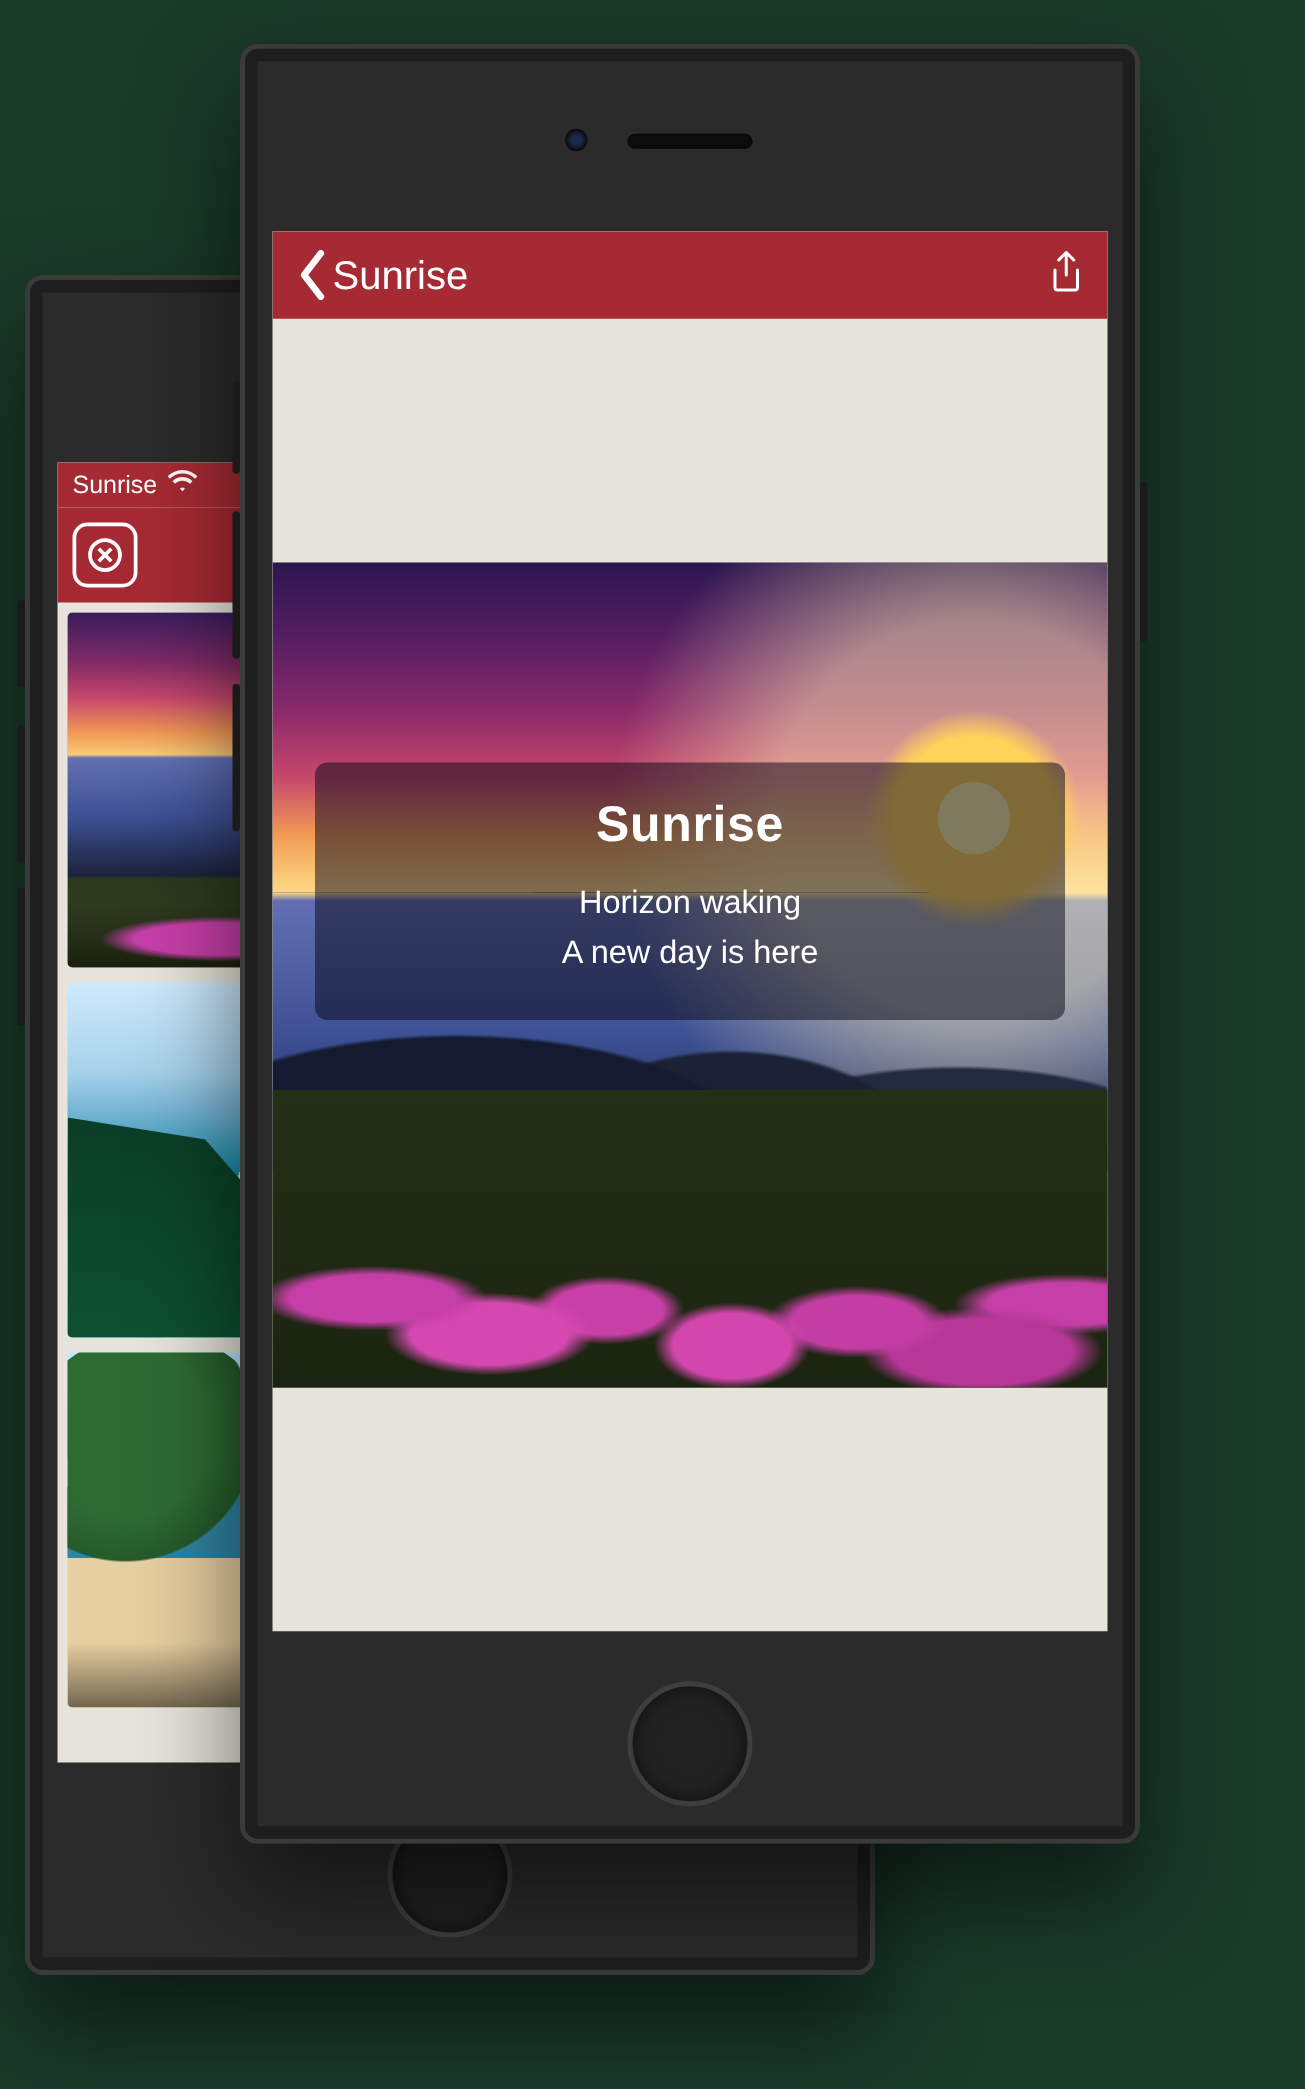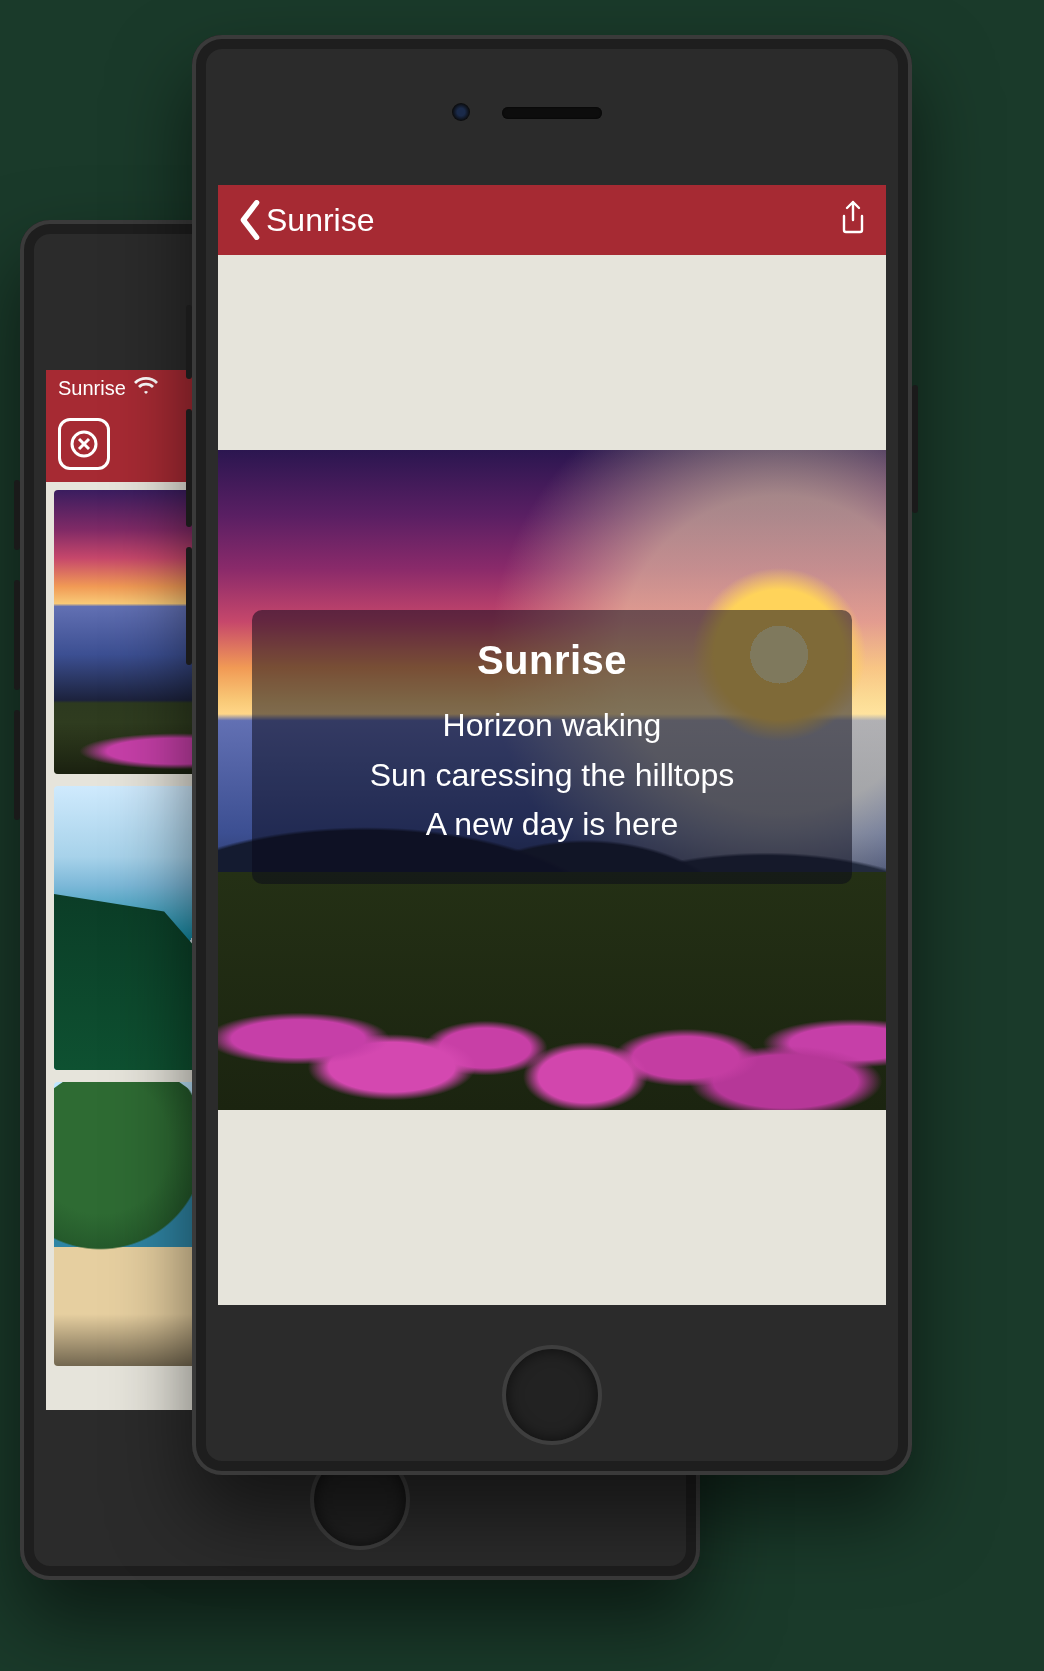--- a/index.html
+++ b/index.html
@@ -7,21 +7,21 @@
     width: 1044px;
     height: 1671px;
     background: #1a3a2a;
     font-family: -apple-system, "Helvetica Neue", Arial, sans-serif;
     overflow: hidden;
   }
   
   .phone {
     position: absolute;
     background: #2b2b2b;
-    border-radius: 30px;
+    border-radius: 14px;
     box-shadow: 0 40px 80px rgba(0,0,0,0.55),
                 inset 0 0 0 4px #3a3a3a,
                 inset 0 0 0 14px #1e1e1e;
   }
   .phone .bezel-top { height: 150px; position: relative; }
   .phone .bezel-bottom { height: 170px; position: relative; }
   .phone .speaker {
     position:absolute; top:72px; left:50%; transform:translateX(-50%);
     width:100px; height:12px; background:#0d0d0d; border-radius:6px;
     box-shadow:inset 0 0 2px #000;
@@ -173,21 +173,21 @@
       radial-gradient(ellipse at 85% 88%, #b63798 0 9%, transparent 12%),
       radial-gradient(ellipse at 95% 72%, #c63fa8 0 7%, transparent 10%),
       linear-gradient(180deg,#243015 0%,#1b2410 100%);
   }
   .poem-card{
     position:absolute; left:34px; right:34px; top:160px;
     background:rgba(10,10,25,.52); border-radius:10px;
     padding:28px 20px 34px; text-align:center; color:#fff;
   }
   .poem-title{font-size:40px;font-weight:800;margin-bottom:18px;letter-spacing:.5px;}
-  .poem-line{font-size:32px;line-height:1.55;font-weight:400;}
+  .poem-line{font-size:26px;line-height:1.55;font-weight:400;}
 
 </style>
 </head>
 <body>
 
 <div class="phone back">
   <span class="side-btn" style="left:-6px;top:260px;width:6px;height:70px"></span>
   <span class="side-btn" style="left:-6px;top:360px;width:6px;height:110px"></span>
   <span class="side-btn" style="left:-6px;top:490px;width:6px;height:110px"></span>
   <span class="side-btn" style="right:-6px;top:340px;width:6px;height:120px"></span>
@@ -261,21 +261,20 @@
         </svg>
       </div>
     </div>
 
     <div class="detail-body">
       <div class="hero">
         <div class="hero-bg hero-sunrise"></div>
         <div class="poem-card">
           <div class="poem-title">Sunrise</div>
           <div class="poem-line">Horizon waking</div>
-          <div class="poem-line">Sun caressing the hilltops</div>
           <div class="poem-line">A new day is here</div>
         </div>
       </div>
     </div>
   </div>
 
   <div class="bezel-bottom">
     <span class="home-btn"></span>
   </div>
 </div>

